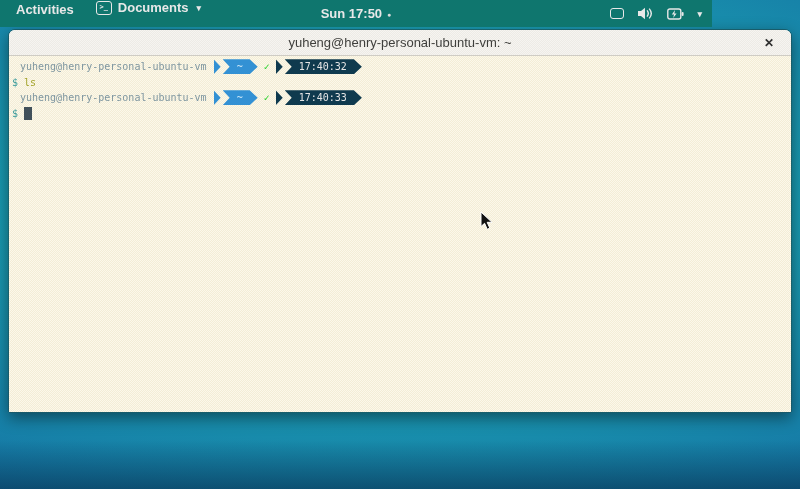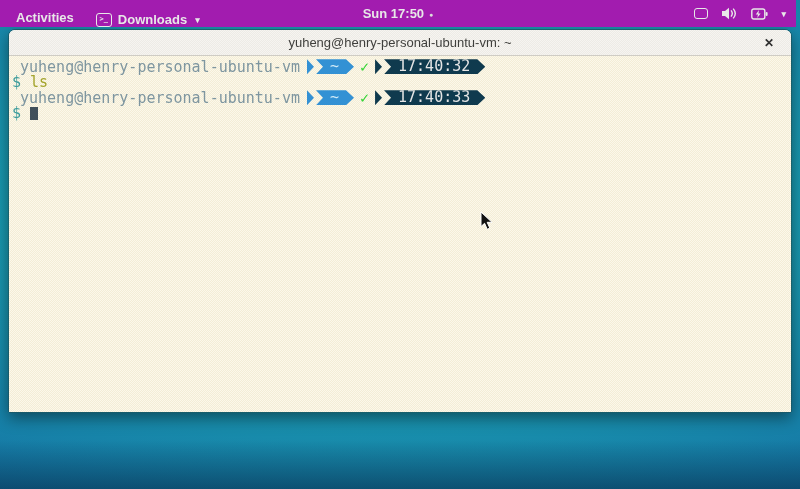--- a/index.html
+++ b/index.html
@@ -8,22 +8,22 @@
   
   .desktop {
     position:absolute; inset:0;
     background:
       linear-gradient(to bottom, rgba(0,0,0,0) 90%, rgba(5,42,70,0.55) 100%),
       radial-gradient(ellipse 115% 85% at 50% 42%, #1cb4aa 0%, #1a9cb0 40%, #1573a4 82%, #135f93 100%);
   }
 
   
   .top-bar {
-    position:absolute; left:0; top:0; width:796px; height:27px;
-    background:#a21caf; color:#e8e8e8; display:flex; align-items:flex-end;
+    position:absolute; left:0; top:0; width:712px; height:27px;
+    background:#0f766e; color:#e8e8e8; display:flex; align-items:flex-start;
     font-size:13px; font-weight:700; z-index:30;
   }
   .activities { margin-left:10px; padding:2px 6px; cursor:default; }
   .app-menu { display:flex; align-items:center; margin-left:16px; gap:6px; }
   .term-glyph-box {
     width:16px; height:14px; border:1.5px solid #e8e8e8; border-radius:3px;
     font-size:7px; line-height:11px; text-align:center; font-family:"DejaVu Sans Mono", monospace;
     font-weight:700; color:#e8e8e8;
   }
   .caret { font-size:9px; margin-left:2px; }
@@ -56,21 +56,21 @@
     position:absolute; right:12px; top:3px; width:20px; height:20px;
     display:flex; align-items:center; justify-content:center;
     font-size:12px; font-weight:700; color:#2f2f2f; cursor:default;
   }
 
   .term-screen {
     flex:1;
     background-color:#f7f3e1;
     background-image:repeating-conic-gradient(#fcf8ea 0% 25%, #f3edd6 0% 50%);
     background-size:2px 2px;
-    font-family:"DejaVu Sans Mono", monospace; font-size:15px;
+    font-family:"DejaVu Sans Mono", monospace; font-size:10px;
     padding:3px 0 0 3px; position:relative;
   }
   .term-line { height:15.5px; display:flex; align-items:center; white-space:pre; }
   .prompt-line { padding-left:8px; }
   .user-host { color:#7e96a0; }
 
   
   .pl-group { display:inline-flex; align-items:center; margin-left:7px; }
   .pl-tri { width:7px; height:15px; margin-right:2px;
     clip-path:polygon(0 0, 100% 50%, 0 100%); }
@@ -95,21 +95,21 @@
 </style>
 </head>
 <body>
 
 <div class="desktop"></div>
 
 <div class="top-bar">
   <div class="activities">Activities</div>
   <div class="app-menu">
     <span class="term-glyph-box">&gt;_</span>
-    <span>Downloads</span>
+    <span>Documents</span>
     <span class="caret">▾</span>
   </div>
   <div class="clock-wrap">
     <span style="pointer-events:auto;">Sun 17:50</span>
     <span class="notif-dot">●</span>
   </div>
   <div class="sys-area">
     <span class="screen-icon"></span>
     <svg width="17" height="13" viewBox="0 0 17 13">
       <polygon points="1,4 4,4 8,0.8 8,12.2 4,9 1,9" fill="#e8e8e8"></polygon>

